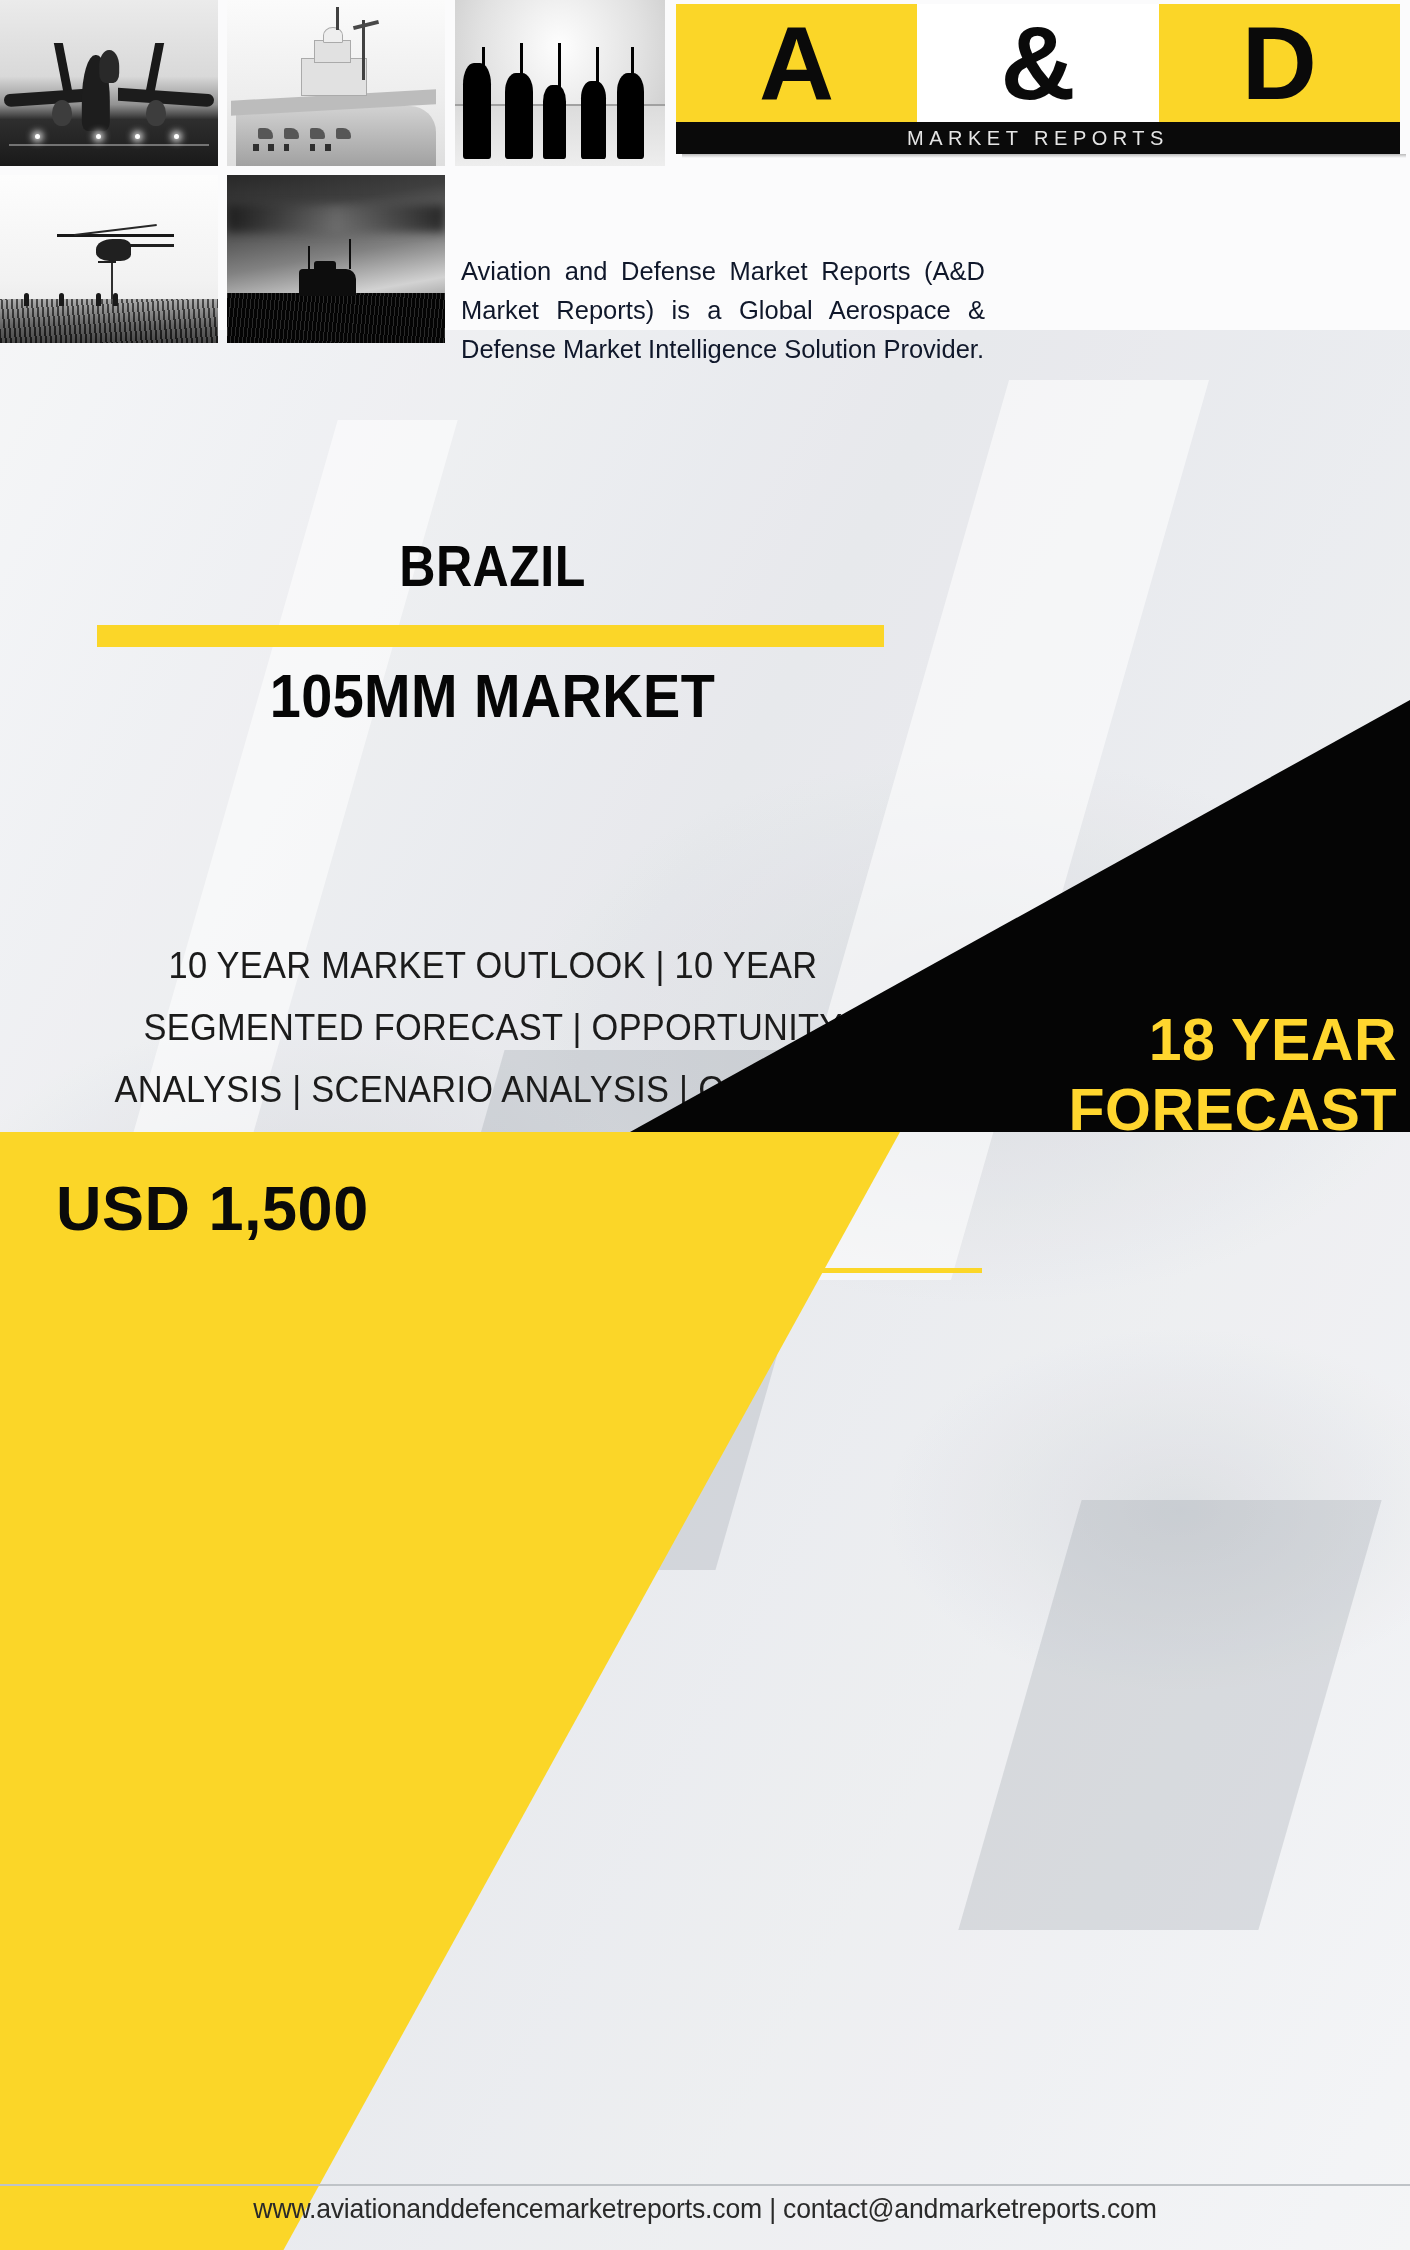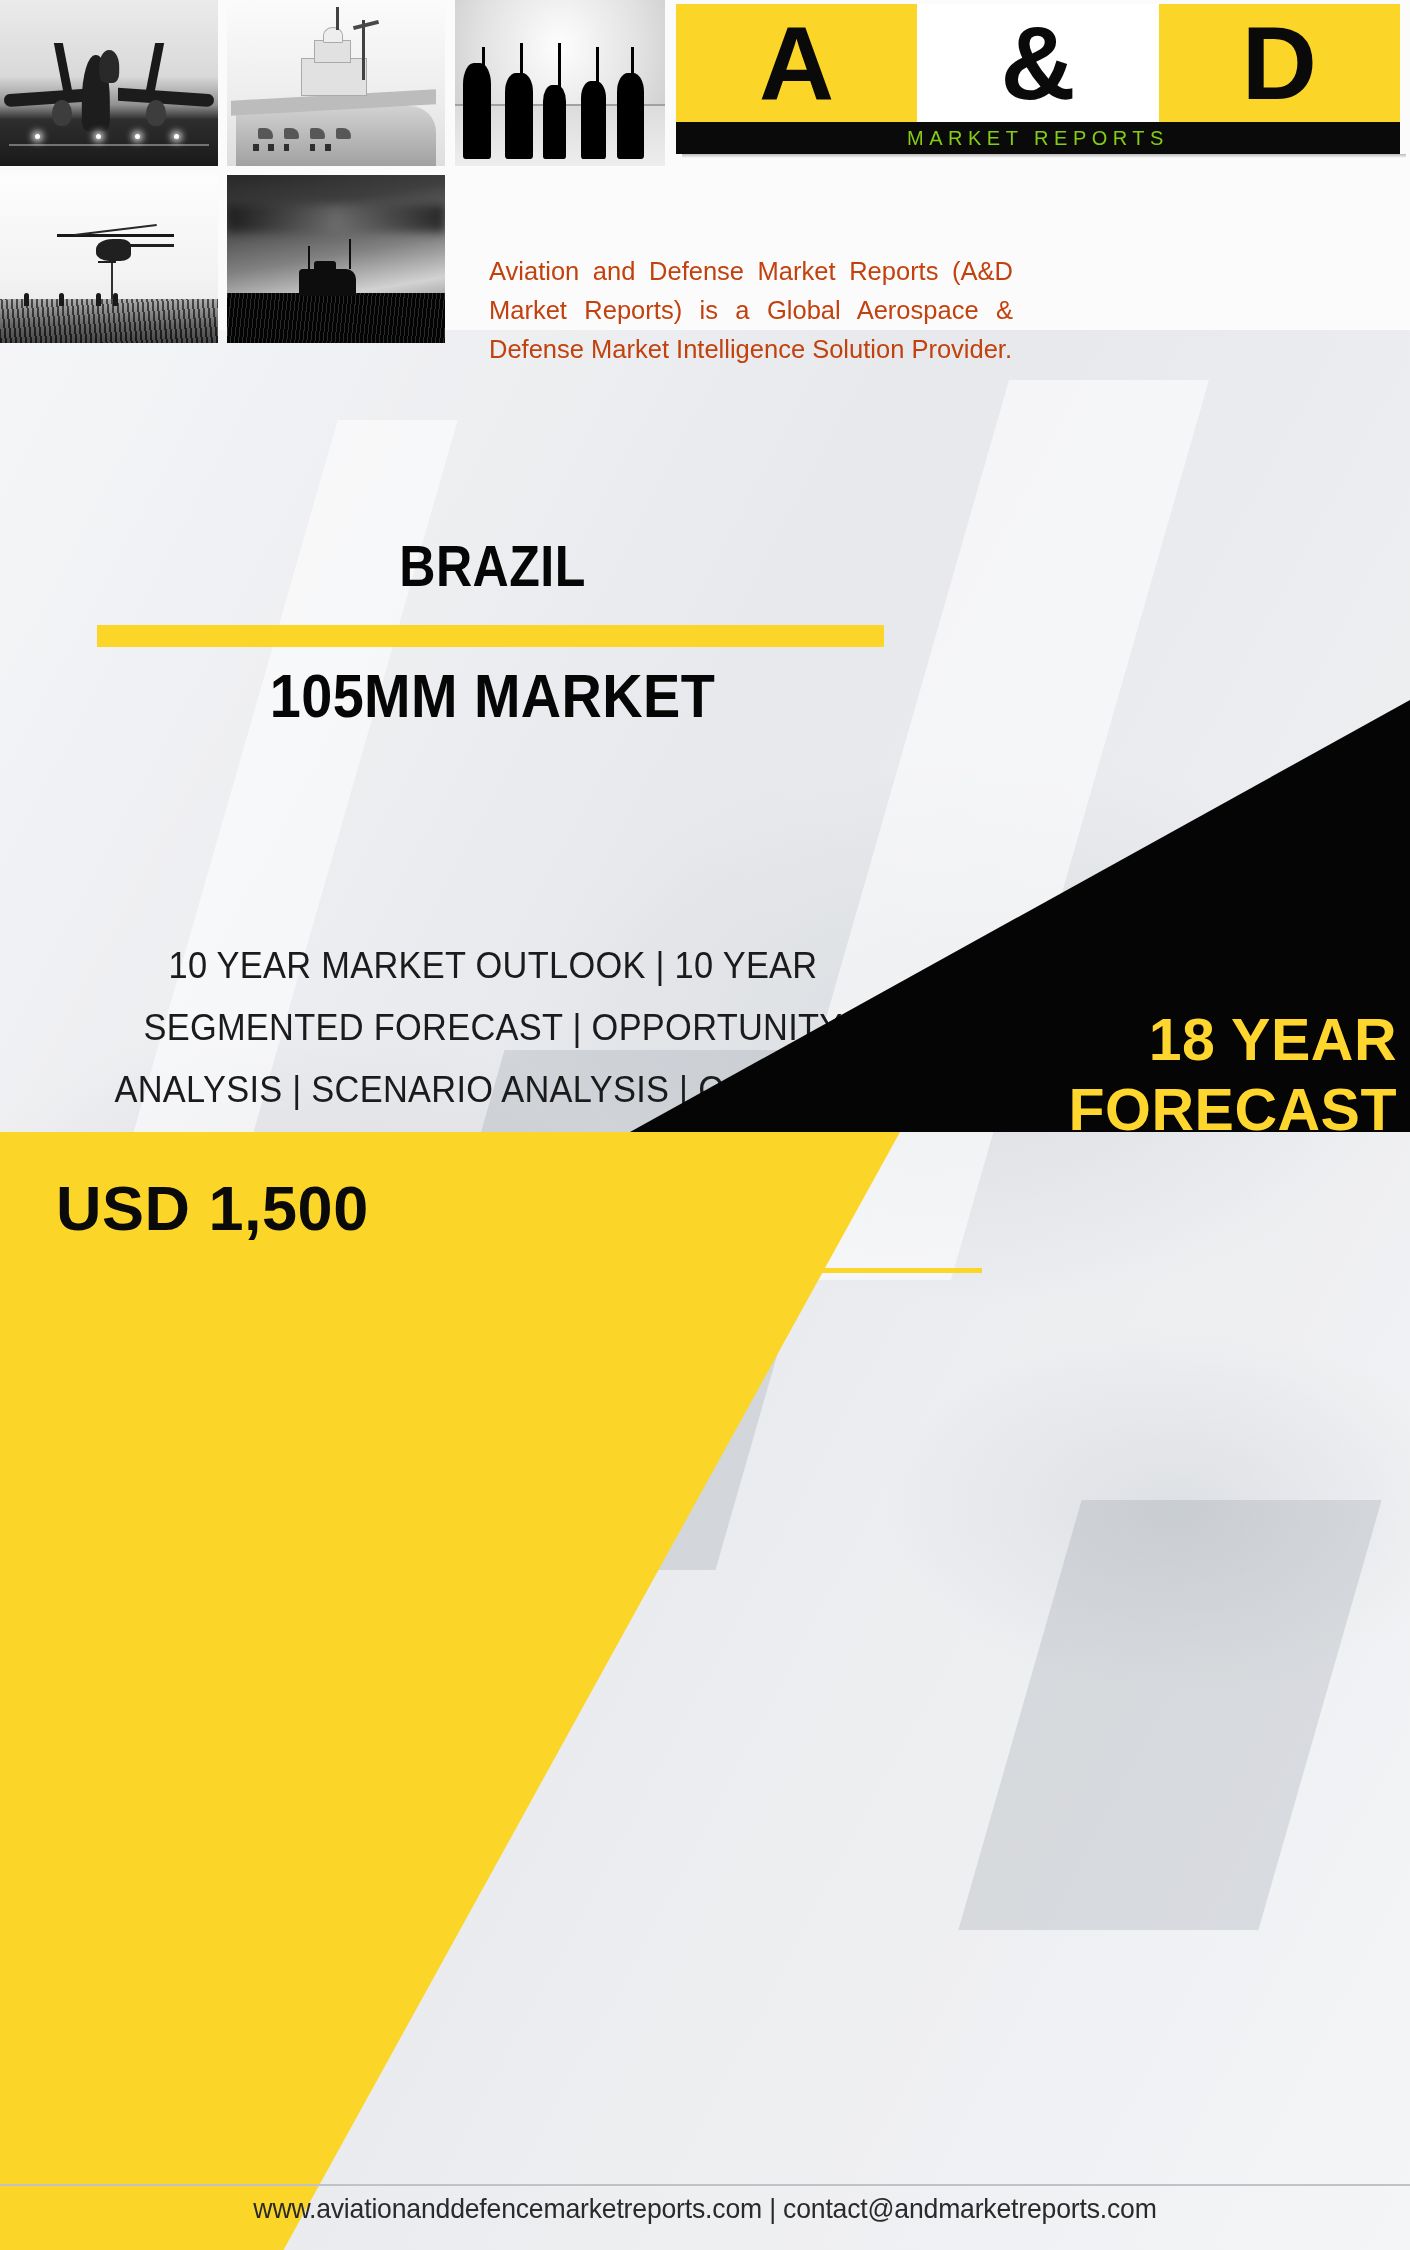--- a/index.html
+++ b/index.html
@@ -128,29 +128,29 @@
   .antenna { position:absolute; width:2px; background:#0b0d0e; }
 
   
   .logo { position:absolute; left:676px; top:4px; width:724px; height:152px; }
   .logo-tiles { position:absolute; left:0; top:0; width:724px; height:118px; display:flex; }
   .tile { flex:1; display:flex; align-items:center; justify-content:center;
     font-size:104px; font-weight:bold; color:#0a0a0a; line-height:1;
     font-family:"Liberation Sans", sans-serif; }
   .tile-a { background:#fbd628; } .tile-amp { background:#ffffff; } .tile-d { background:#fbd628; }
   .logo-bar { position:absolute; left:0; top:118px; width:724px; height:32px;
-    background:#0a0a0a; color:#84cc16; font-size:20px; letter-spacing:5.5px;
+    background:#0a0a0a; color:#e5e5e5; font-size:20px; letter-spacing:5.5px;
     display:flex; align-items:center; justify-content:center; font-weight:400; }
   .logo-shadow { position:absolute; left:6px; top:150px; width:724px; height:4px;
     background:linear-gradient(180deg,rgba(150,150,150,.65),rgba(255,255,255,0)); }
 
   
   .intro { position:absolute; left:461px; top:252px; width:524px;
-    font-size:25.5px; line-height:39px; color:#c2410c; text-align:justify;
-    text-align-last:left;margin-left:28px; }
+    font-size:25.5px; line-height:39px; color:#0f172a; text-align:justify;
+    text-align-last:left; }
 
   
   .title-country { position:absolute; left:0; top:533px; width:985px; text-align:center;
     font-size:57px; font-weight:bold; color:#060606; letter-spacing:.5px;
     font-family:"Liberation Sans Narrow","Liberation Sans", sans-serif; transform:scaleX(.88);
     transform-origin:center; }
   .title-rule { position:absolute; left:97px; top:625px; width:787px; height:22px; background:#fbd628; }
   .title-main { position:absolute; left:0; top:660px; width:985px; text-align:center;
     font-size:62px; font-weight:bold; color:#060606; letter-spacing:.5px;
     font-family:"Liberation Sans Narrow","Liberation Sans", sans-serif; transform:scaleX(.9);

